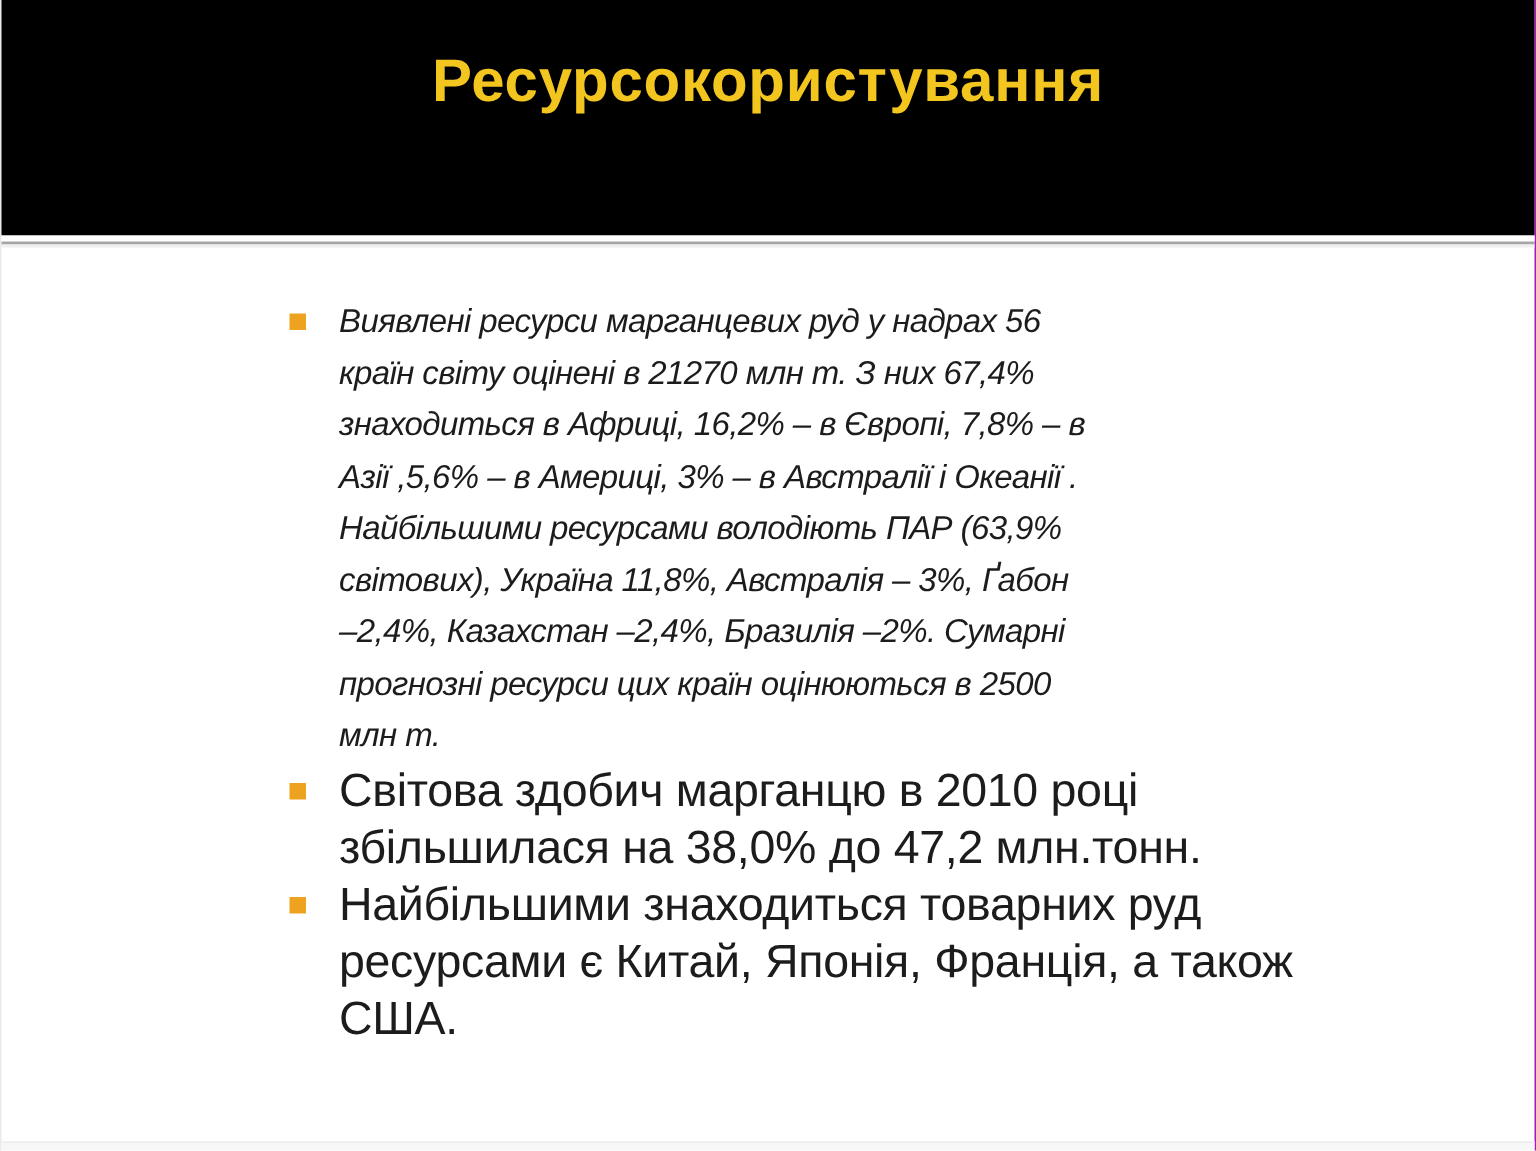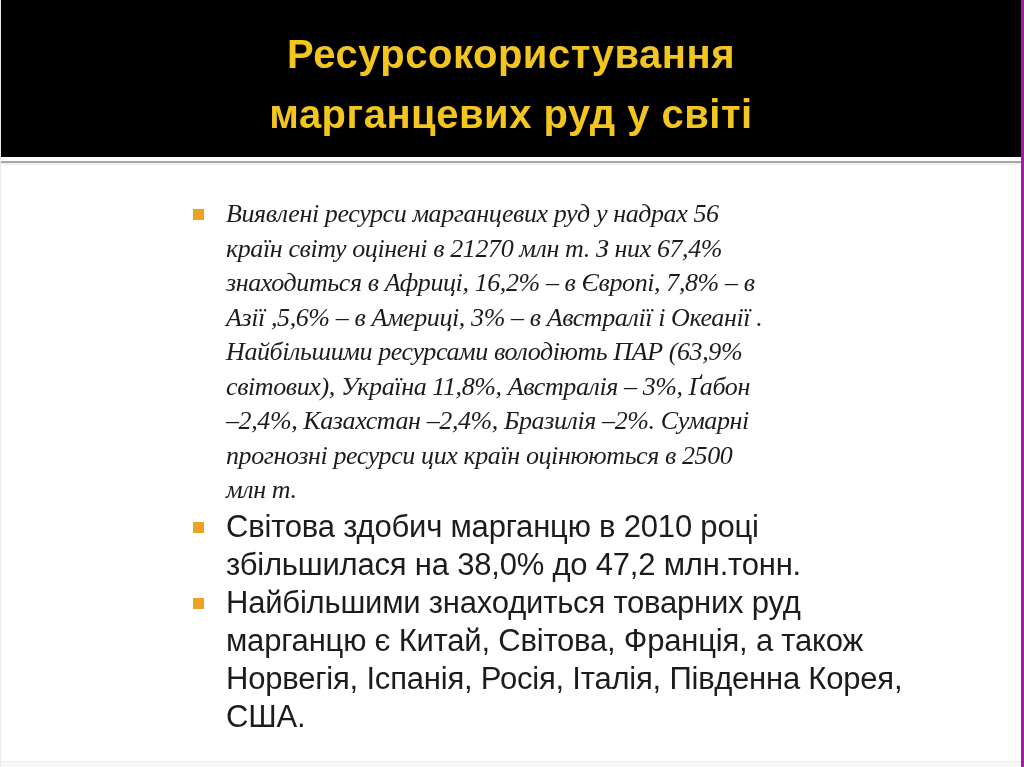--- a/index.html
+++ b/index.html
@@ -8,21 +8,21 @@
     font-family: "Liberation Sans", sans-serif;
     background: #ffffff;
     overflow: hidden;
   }
   .slide {
     position: relative;
     width: 1024px;
     height: 767px;
     background: #ffffff;
     border-left: 1px solid #e9e9e9;
-    border-right: 3px solid #a21caf;
+    border-right: 1px solid #a21caf;
   }
   
   .header {
     height: 157px;
     background: var(--header-bg, #000000);
     text-align: center;
     padding-top: 24px;
     overflow: hidden;
   }
   .title {
@@ -51,24 +51,23 @@
     position: absolute;
     left: 2px;
     width: 11px;
     height: 11px;
     background: var(--bullet-marker, #EEA320);
   }
   li.italic .marker { top: 12px; }
   li.normal .marker { top: 14px; }
   li.italic {
     font-style: italic;
-    font-size: 26px;
+    font-size: 22px;
     line-height: 34.5px;
     letter-spacing: -0.4px;
-    font-family: Liberation Serif, serif;
   }
   li.normal {
     font-size: 31px;
     line-height: 38px;
     letter-spacing: -0.2px;
   }
   .line { white-space: nowrap; }
   
   .footer-edge {
     position: absolute;
@@ -79,39 +78,38 @@
   }
 </style>
 </head>
 <body>
 
 <div class="slide">
 
   <div class="header">
     <div class="title">
         <div class="line">Ресурсокористування</div>
-        <div class="line">марганцевих руд у світі</div>
       </div>
   </div>
 
   <div class="sep-gap"></div>
   <div class="sep-line"></div>
   <div class="sep-light"></div>
 
   <div class="content">
     <ul class="bullets">
       <li class="italic">
         <span class="marker"></span>
         <span><div class="line">Виявлені ресурси марганцевих руд у надрах 56</div><div class="line">країн світу оцінені в 21270 млн т. З них 67,4%</div><div class="line">знаходиться в Африці, 16,2% – в Європі, 7,8% – в</div><div class="line">Азії ,5,6% – в Америці, 3% – в Австралії і Океанії .</div><div class="line">Найбільшими ресурсами володіють ПАР (63,9%</div><div class="line">світових), Україна 11,8%, Австралія – 3%, Ґабон</div><div class="line">–2,4%, Казахстан –2,4%, Бразилія –2%. Сумарні</div><div class="line">прогнозні ресурси цих країн оцінюються в 2500</div><div class="line">млн т.</div></span>
       </li>
       <li class="normal">
         <span class="marker"></span>
         <span><div class="line">Світова здобич марганцю в 2010 році</div><div class="line">збільшилася на 38,0% до 47,2 млн.тонн.</div></span>
       </li>
       <li class="normal">
         <span class="marker"></span>
-        <span><div class="line">Найбільшими знаходиться товарних руд</div><div class="line">марганцю є Китай, Світова, Франція, а також</div><div class="line">Норвегія, Іспанія, Росія, Італія, Південна Корея,</div><div class="line">США.</div></span>
+        <span><div class="line">Найбільшими знаходиться товарних руд</div><div class="line">ресурсами є Китай, Японія, Франція, а також</div><div class="line">США.</div></span>
       </li>
     </ul>
   </div>
 
   <div class="footer-edge"></div>
 </div>
 
 </body></html>

